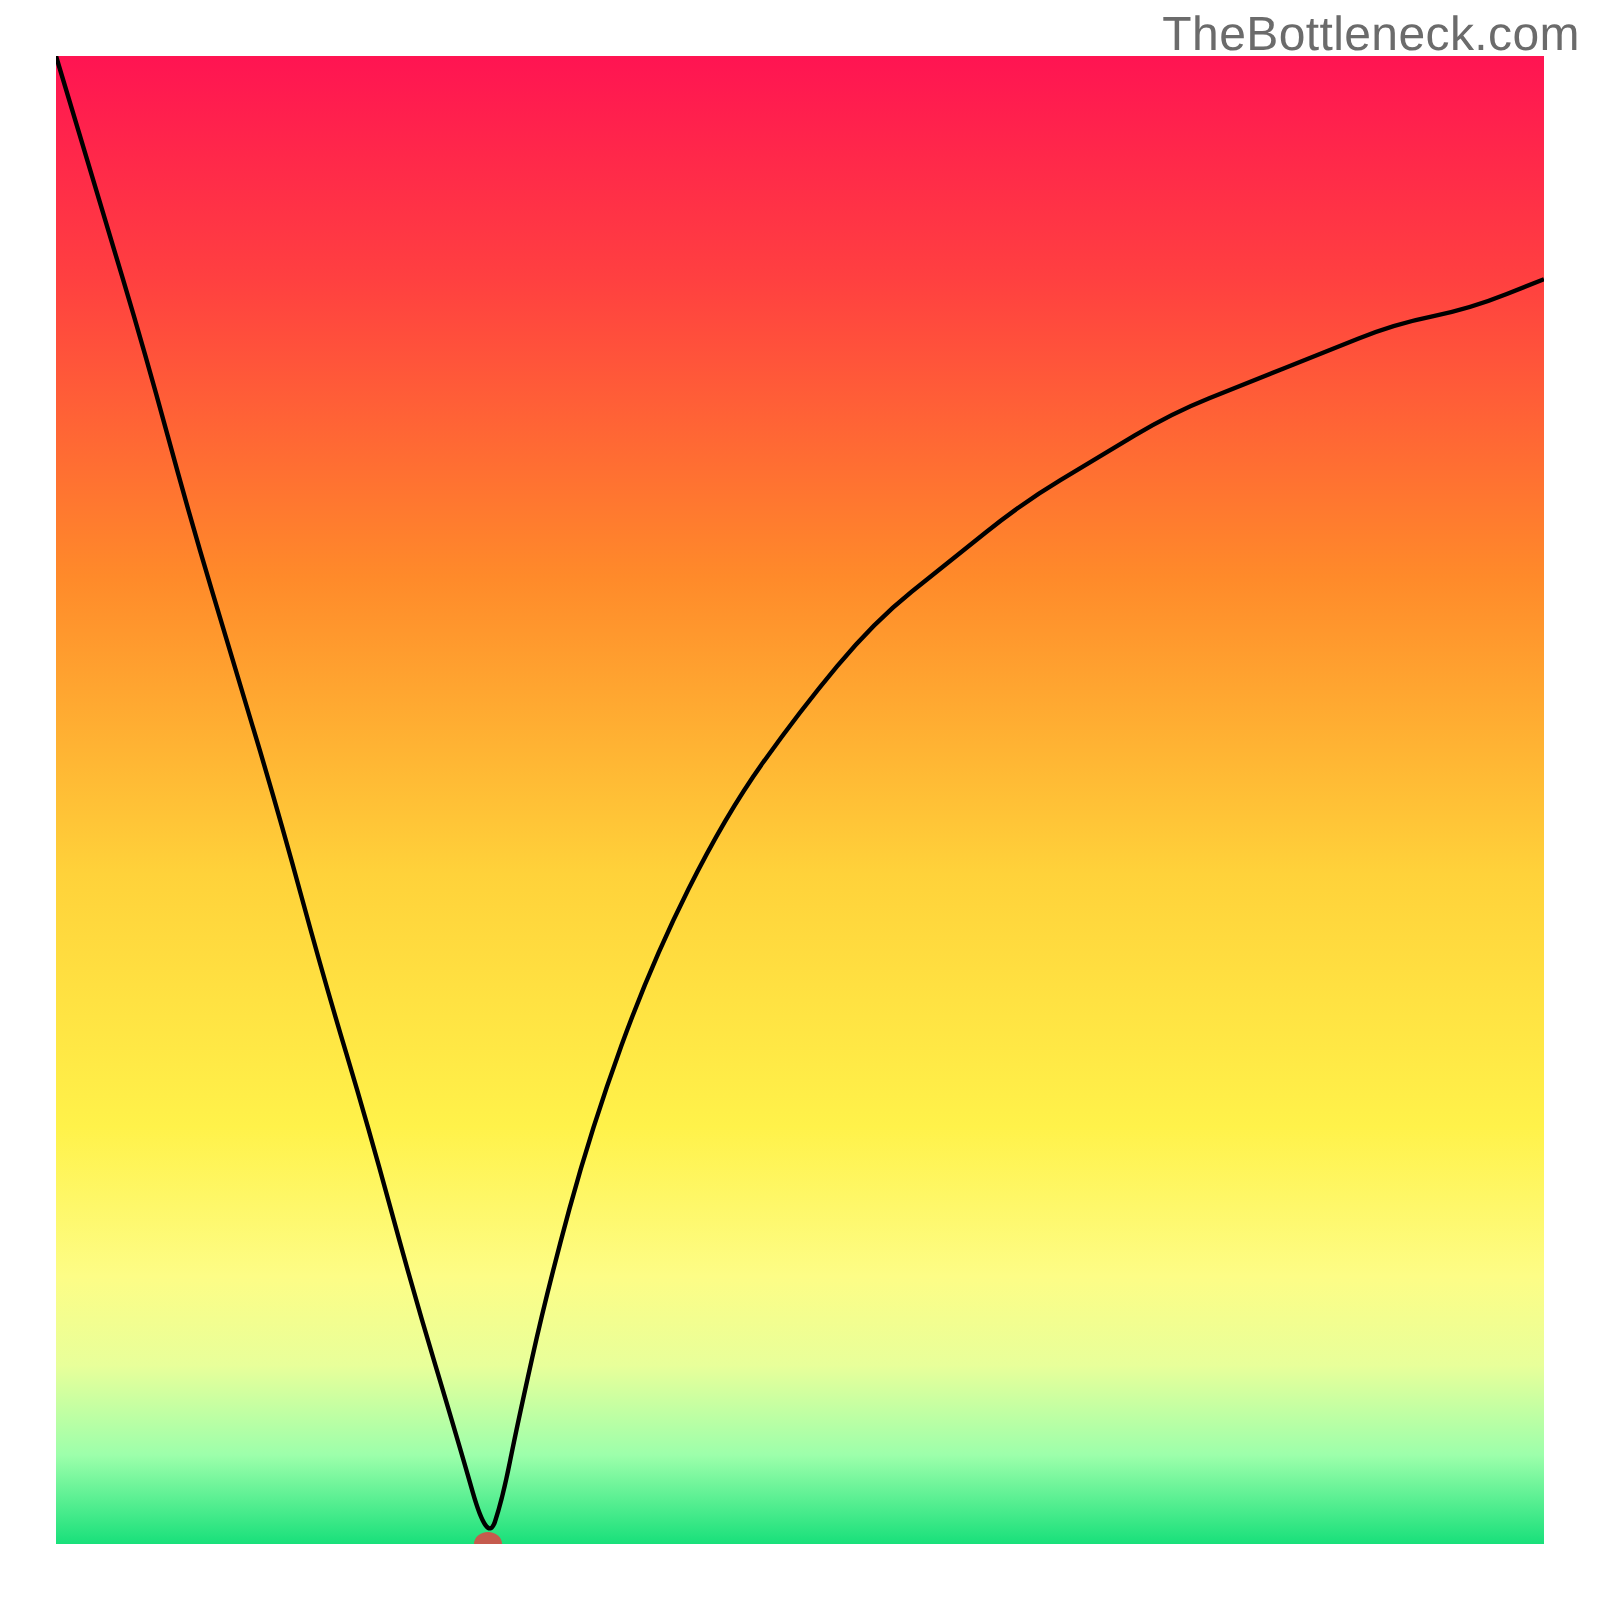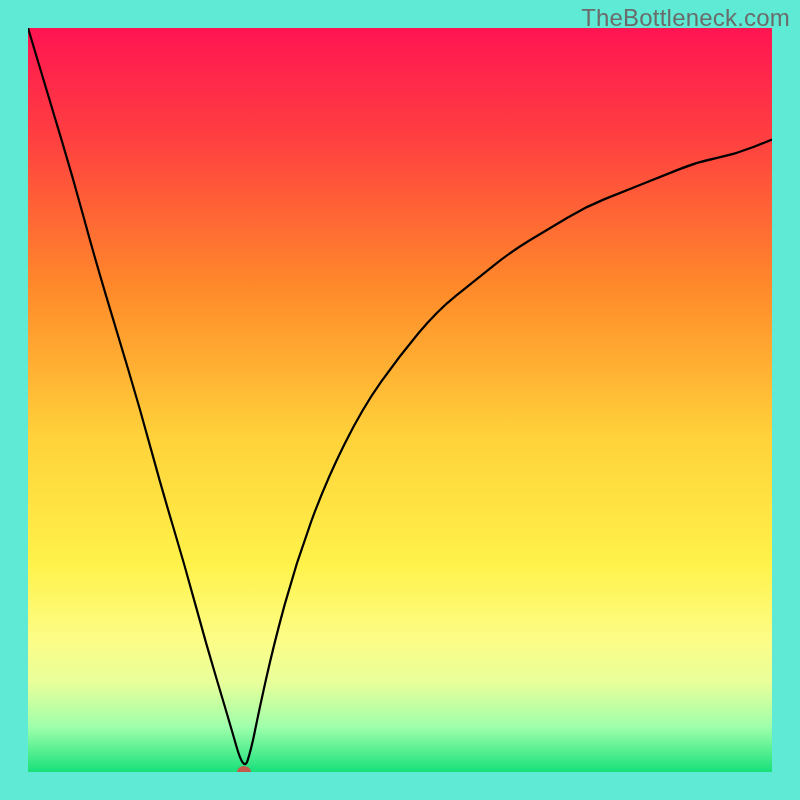--- a/index.html
+++ b/index.html
@@ -9,21 +9,21 @@
     height: 800px;
     overflow: hidden;
     background: #000;
     font-family: Arial, Helvetica, sans-serif;
   }
   .frame {
     position: absolute;
     top: 0; left: 0;
     width: 800px;
     height: 800px;
-    background: #5eead4;
+    background: #ffffff;
   }
   .plot-area {
     position: absolute;
     top: 28px;
     left: 28px;
     width: 744px;
     height: 744px;
     overflow: hidden;
   }
   .watermark {

